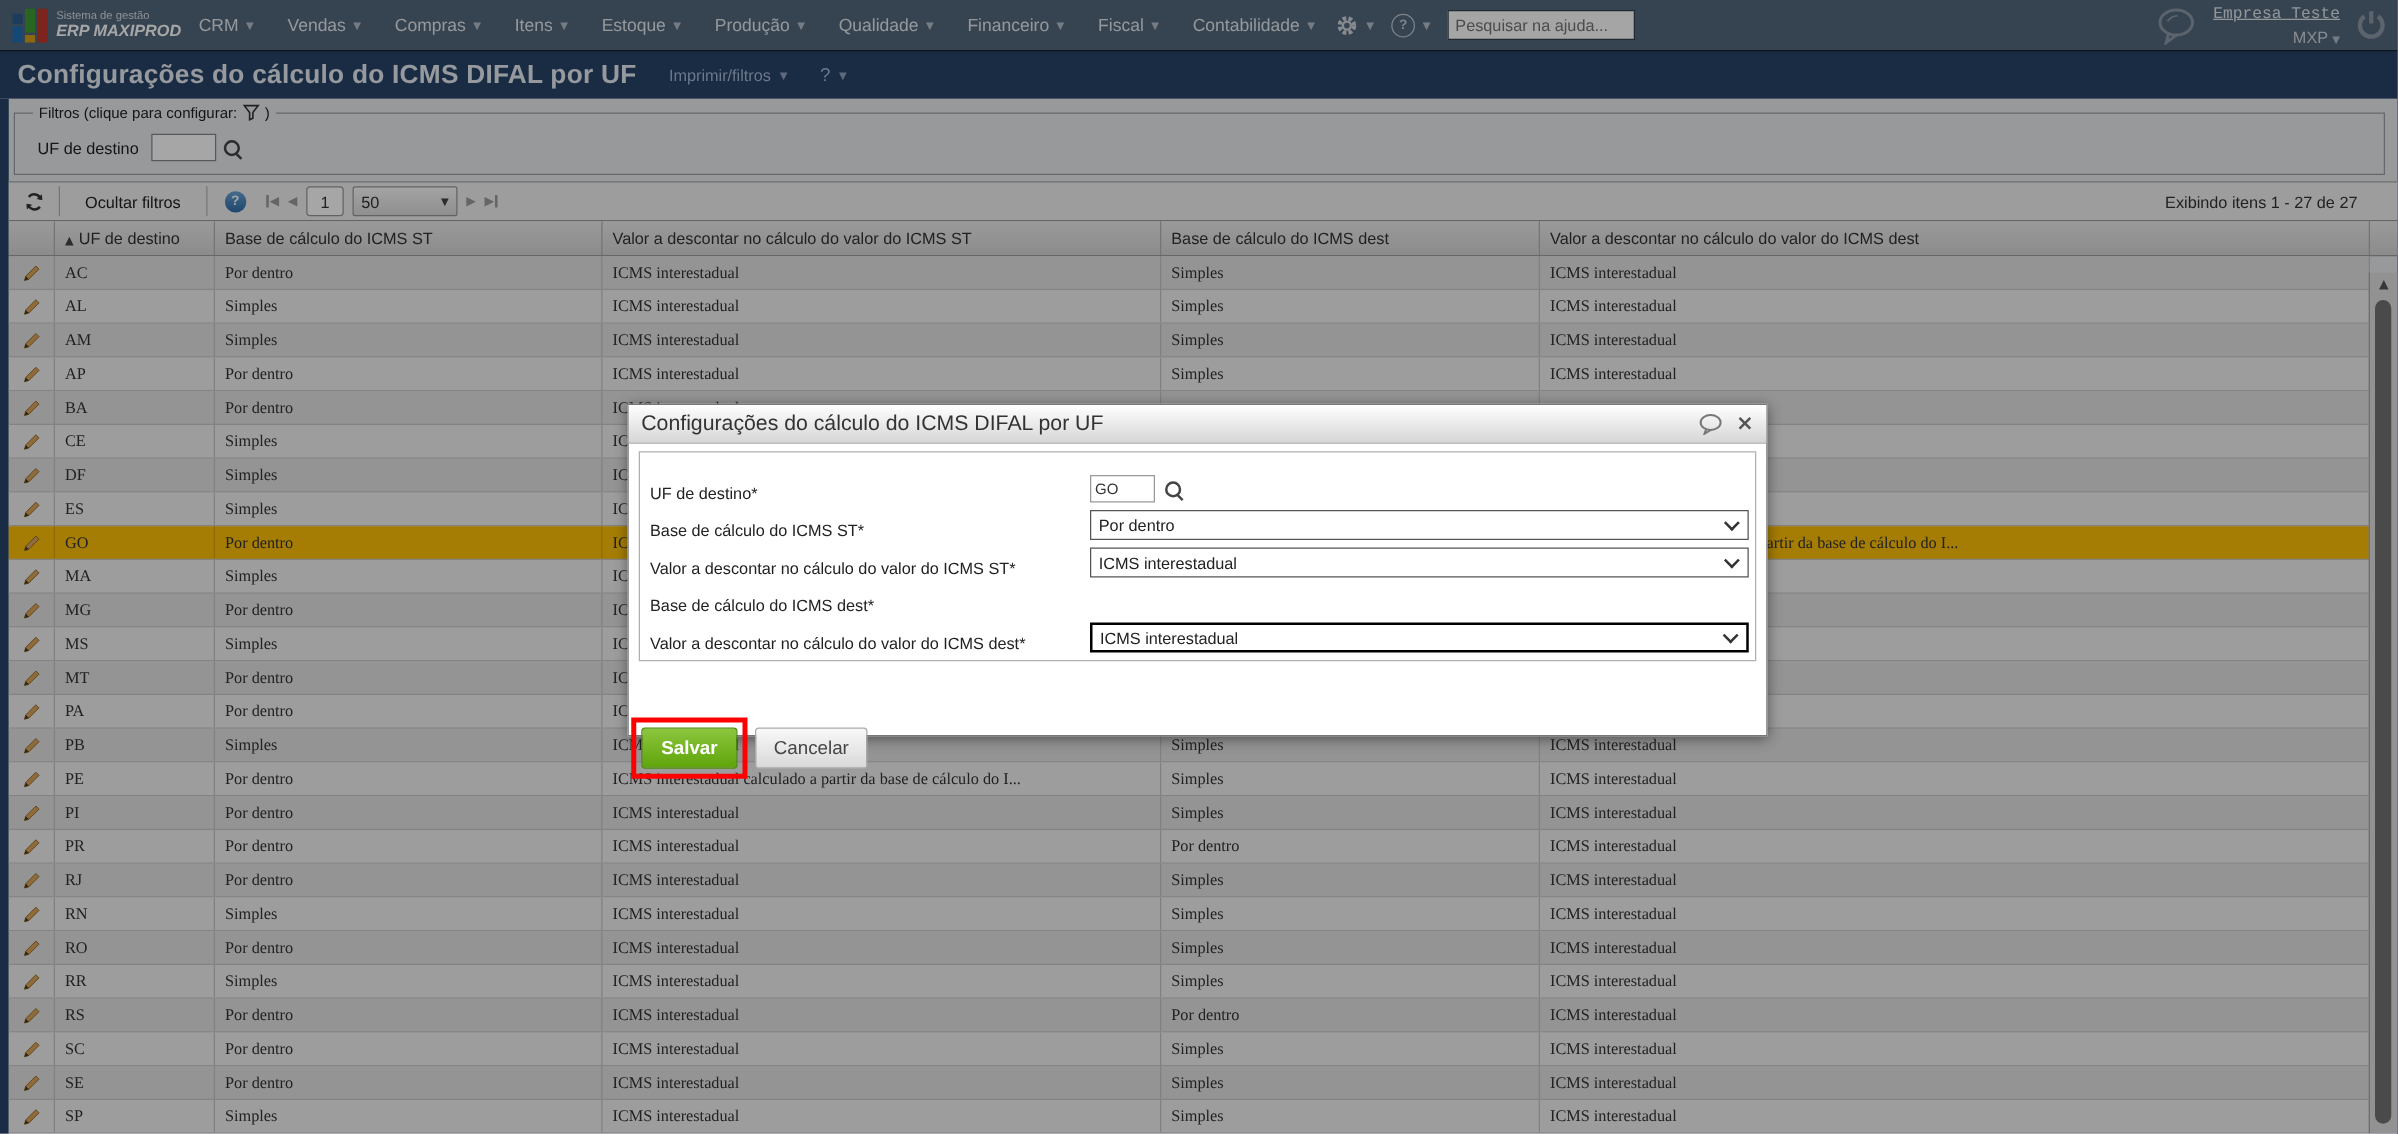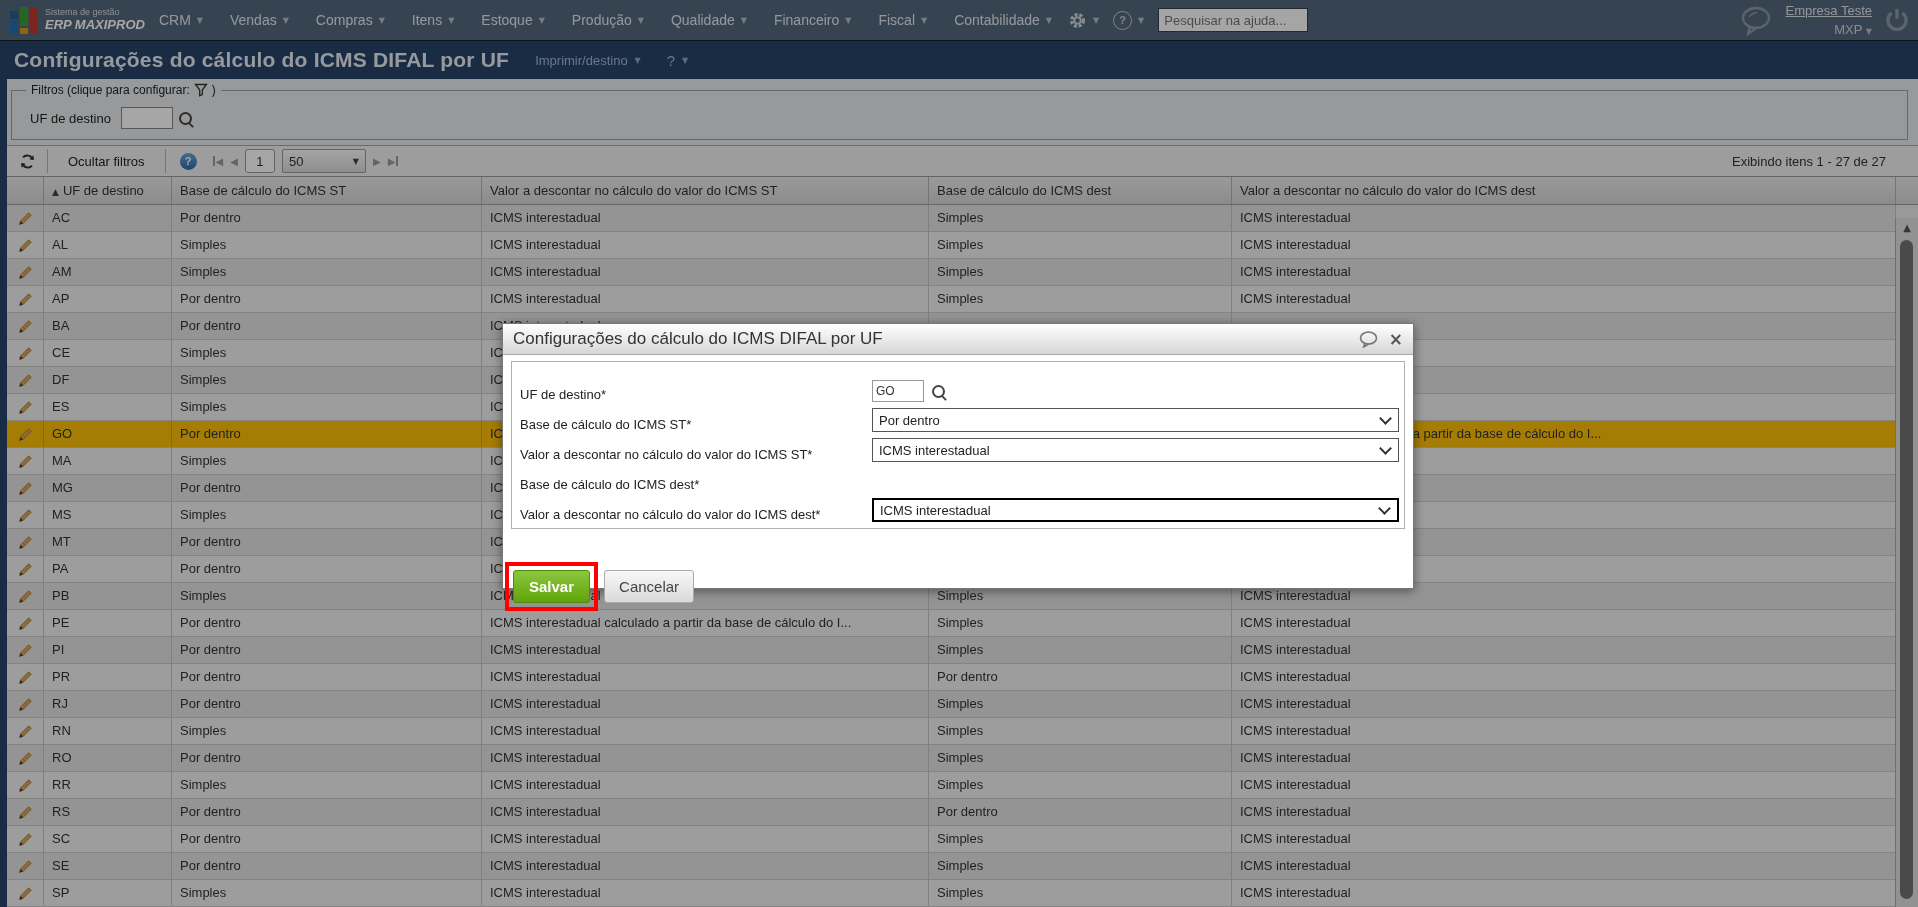--- a/index.html
+++ b/index.html
@@ -17,21 +17,21 @@
   .brand-l1{font-size:9px;color:#d9dfe6;}
   .brand-l2{font-size:13px;font-weight:bold;font-style:italic;color:#ffffff;}
   .menus{display:flex;align-items:center;gap:27px;}
   .menu-item{display:flex;align-items:center;gap:6px;color:#e3e9ef;font-size:14px;cursor:pointer;}
   .caret{font-family:"DejaVu Sans",sans-serif;font-size:8px;color:#b4bfca;}
   .nav-icons{display:flex;align-items:center;gap:14px;margin-left:16px;}
   .nav-search{width:138px;height:22px;border:1px solid #35434f;background:#fdfdfd;
     font-size:13px;color:#555;padding:0 5px;font-family:"Liberation Sans",sans-serif;}
   .nav-right{margin-left:auto;display:flex;align-items:center;gap:12px;}
   .company-block{text-align:right;line-height:1.5;}
-  .company{font-size:13px;color:#dfe6ec;text-decoration:underline;cursor:pointer;}
+  .company{font-size:13px;color:#dfe6ec;text-decoration:underline;cursor:pointer;font-family:Liberation Mono, monospace;}
   .userline{font-size:13px;color:#cfd7df;}
   .q-circle{width:17px;height:17px;border-radius:50%;border:1.5px solid #c3ccd4;color:#c3ccd4;
     font-size:11px;font-weight:bold;display:flex;align-items:center;justify-content:center;}
 
   
   .title-bar{position:absolute;left:0;top:40px;width:100%;height:39px;background:#294369;
     border-top:1px solid #16202e;display:flex;align-items:center;box-sizing:border-box;padding:0 14px;}
   .page-title{font-size:21px;font-weight:bold;color:#e6ebf1;letter-spacing:.2px;}
   .tb-action{display:flex;align-items:center;gap:7px;color:#a5b8d4;font-size:13px;margin-left:26px;cursor:pointer;}
   .tb-action .caret{color:#8fa3c0;}
@@ -75,21 +75,21 @@
     line-height:27px;padding-left:8px;white-space:nowrap;overflow:hidden;cursor:pointer;}
   .hcell .sort-arrow{display:none;}
   .hcell.sorted .sort-arrow{display:inline;font-family:"DejaVu Sans",sans-serif;font-size:9px;color:#444;margin-right:4px;}
   .hc0,.c0{width:37px;}
   .hc1,.c1{width:128px;}
   .hc2,.c2{width:310px;}
   .hc3,.c3{width:447px;}
   .hc4,.c4{width:303px;}
   .hc5,.c5{width:664px;}
   .grid-body{width:1889px;}
-  .grow{display:flex;height:27px;background:#e4e4e4;border-bottom:1px solid #c9c9c9;box-sizing:border-box;cursor:pointer;}
+  .grow{display:flex;height:27px;background:#e4e4e4;border-bottom:1px solid #c9c9c9;box-sizing:border-box;cursor:pointer;font-family:Liberation Serif, serif;}
   .grow.alt{background:#f2f2f2;}
   .grow.selected{background:#ffc107;}
   .cell{box-sizing:border-box;border-right:1px solid #c5c5c5;font-size:13px;color:#333;
     line-height:26px;padding-left:8px;white-space:nowrap;overflow:hidden;}
   .grow.selected .cell{border-right-color:#d9a406;}
   .cell.c0{display:flex;align-items:center;justify-content:center;padding-left:0;}
   
   .vscroll{position:absolute;right:0;top:139px;bottom:0;width:23px;background:#e0e0e0;
     border-left:1px solid #ababab;box-sizing:border-box;}
   .vs-up{height:18px;display:flex;align-items:center;justify-content:center;
@@ -112,21 +112,21 @@
   .mlabel{flex:0 0 352px;padding-left:8px;font-size:13px;color:#222;white-space:nowrap;}
   .mctrl{display:flex;align-items:center;gap:8px;}
   .mtext{width:44px;height:18px;border:1px solid #999;font-size:12px;padding:1px 3px;
     color:#333;font-family:"Liberation Sans",sans-serif;}
   .mselect{width:527px;height:24px;border:1px solid #555;background:#fff;display:flex;align-items:center;
     box-sizing:border-box;padding:0 8px 0 6px;font-size:13px;color:#222;cursor:pointer;}
   .mselect.focused{border:2px solid #000;}
   .msel-val{flex:1;white-space:nowrap;overflow:hidden;}
   .chev{width:7px;height:7px;border-right:2px solid #333;border-bottom:2px solid #333;
     transform:rotate(45deg);margin-top:-4px;}
-  .modal-buttons{position:absolute;left:10px;top:215px;display:flex;align-items:flex-start;gap:14px;}
+  .modal-buttons{position:absolute;left:10px;top:227px;display:flex;align-items:flex-start;gap:14px;}
   .save-wrap{position:relative;}
   .btn-save{background:linear-gradient(#8cc63e,#5fa40a);border:1px solid #4e8c08;border-radius:3px;
     color:#fff;font-size:15px;font-weight:bold;padding:7px 15px;cursor:pointer;font-family:"Liberation Sans",sans-serif;}
   .annotation-red{position:absolute;left:-8px;top:-8px;right:-8px;bottom:-8px;
     border:4px solid #ff0000;pointer-events:none;z-index:60;}
   .btn-cancel{background:linear-gradient(#f8f8f8,#d9d9d9);border:1px solid #aaa;border-radius:3px;
     color:#444;font-size:15px;padding:7px 14px;cursor:pointer;font-family:"Liberation Sans",sans-serif;}
 </style>
 </head>
 <body>
@@ -229,21 +229,21 @@
       <svg width="26" height="26" viewBox="0 0 20 20">
         <path d="M10 1.5 v7.5" stroke="#8d9aa8" stroke-width="2.6" fill="none"></path>
         <path d="M5.8 4.6 a7 7 0 1 0 8.4 0" fill="none" stroke="#8d9aa8" stroke-width="2.6"></path>
       </svg>
     </div>
   </div>
 
   <div class="title-bar">
     <span class="page-title">Configurações do cálculo do ICMS DIFAL por UF</span>
     <span class="tb-action">
-      <span>Imprimir/destino</span>
+      <span>Imprimir/filtros</span>
       <span class="caret">▼</span>
     </span>
     <span class="tb-action">
       <span style="font-size:15px;">?</span>
       <span class="caret">▼</span>
     </span>
   </div>
 
   <div class="content">
 

